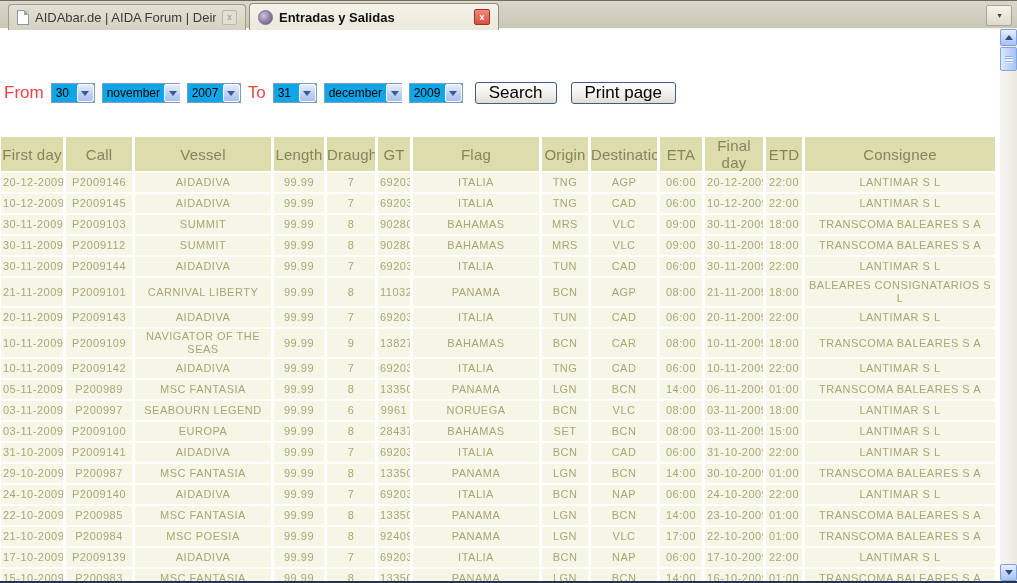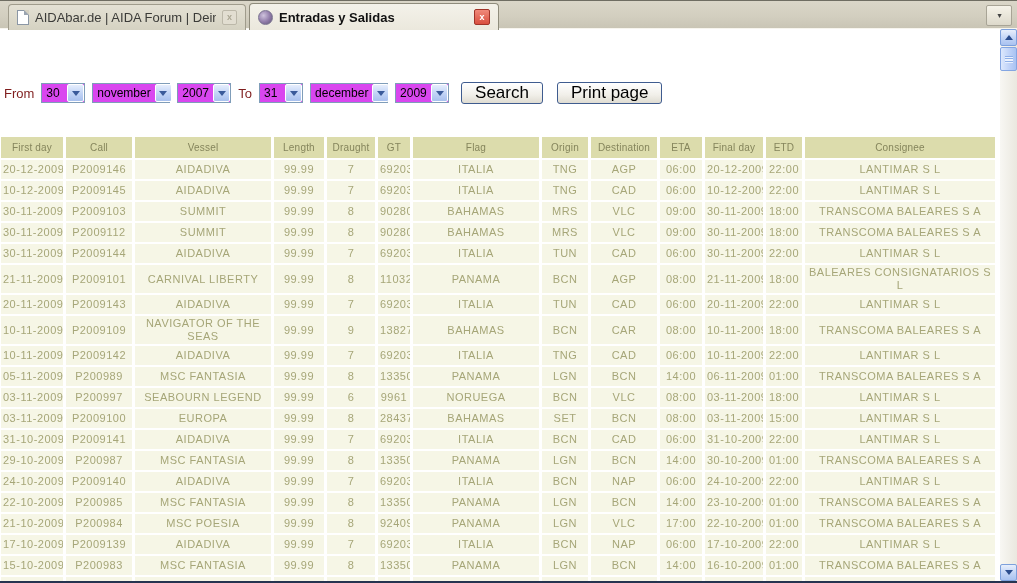--- a/index.html
+++ b/index.html
@@ -31,43 +31,43 @@
   .close-inactive { background:#e2ded1; border:1px solid #bcb8a9; color:#aba794; font-weight:bold; }
   .close-active { width:16px; height:16px; background:linear-gradient(180deg,#f0897a 0%,#d94f3f 100%);
          border:1px solid #a03328; color:#fff; font-weight:bold; }
   .tab-overflow-btn { position:absolute; right:5px; top:4px; width:26px; height:21px;
          background:linear-gradient(180deg,#f6f3e9 0%,#ddd9cb 100%);
          border:1px solid #a8a496; border-radius:2px; cursor:pointer;
          display:flex; align-items:center; justify-content:center; font-size:9px; color:#444; }
 
   
   .filter-row { position:absolute; left:4px; top:82px; height:22px; display:flex; align-items:center; }
-  .form-label { font-size:13px; color:#7f1d1d; margin-right:7px; }
-  .fake-select { height:20px; background:#d946ef; border:1px solid #7f9db9; display:flex;
+  .form-label { font-size:17px; color:#ef4444; margin-right:7px; }
+  .fake-select { height:20px; background:#0ea5e9; border:1px solid #7f9db9; display:flex;
          align-items:center; margin-right:7px; cursor:pointer; }
   .fs-value { font-size:12px; color:#000; padding:0 4px; flex:1 1 auto; white-space:nowrap; }
   .fs-arrow { width:17px; height:18px; flex:none; margin:0; border:1px solid #fff;
          background:linear-gradient(180deg,#e6eefd 0%,#c3d5f6 50%,#a8c0ee 100%);
          border-radius:2px; display:flex; align-items:center; justify-content:center; }
   .fs-arrow .tri { width:0; height:0; border-left:4px solid transparent; border-right:4px solid transparent;
          border-top:5px solid #3a5a9a; }
   .w-day { width:44px; } .w-month { width:78px; } .w-year { width:54px; }
   .xp-button { height:22px; padding:0 13px; margin-right:14px; font-size:17px; color:#000;
          font-family:"Liberation Sans", sans-serif;
          background:linear-gradient(180deg,#ffffff 0%,#f1efe9 60%,#dfdcd2 100%);
          border:1px solid #3f5c8f; border-radius:3px; cursor:pointer; }
   .xp-button:first-of-type { margin-left:5px; }
 
   
   .title-bar { position:absolute; left:0; top:114px; width:997px; height:20px;
          background:#dcdcac; color:#87875c; font-size:13px; line-height:20px;
          padding-left:4px; letter-spacing:0.2px; }
   table.calls { position:absolute; left:-2px; top:135px; width:1000px;
          border-collapse:separate; border-spacing:3px 2px; table-layout:fixed; }
-  table.calls th { background:#dcdcac; color:#85855c; font-size:10px; font-weight:normal;
+  table.calls th { background:#dcdcac; color:#85855c; font-size:15px; font-weight:normal;
          height:21px; text-align:center; letter-spacing:0.2px; overflow:hidden; }
   table.calls td { background:#f6f6e6; color:#a6a678; font-size:11px; height:19px;
          text-align:center; letter-spacing:0.5px; line-height:13px; padding:1px 2px;
          white-space:nowrap; overflow:hidden; }
   table.calls td:nth-child(3), table.calls td:nth-child(13) { white-space:normal; }
   table.calls th:nth-child(1), table.calls td:nth-child(1){ width:62px; }
   table.calls th:nth-child(2), table.calls td:nth-child(2){ width:66px; }
   table.calls th:nth-child(3), table.calls td:nth-child(3){ width:136px; }
   table.calls th:nth-child(4), table.calls td:nth-child(4){ width:50px; }
   table.calls th:nth-child(5), table.calls td:nth-child(5){ width:48px; }

